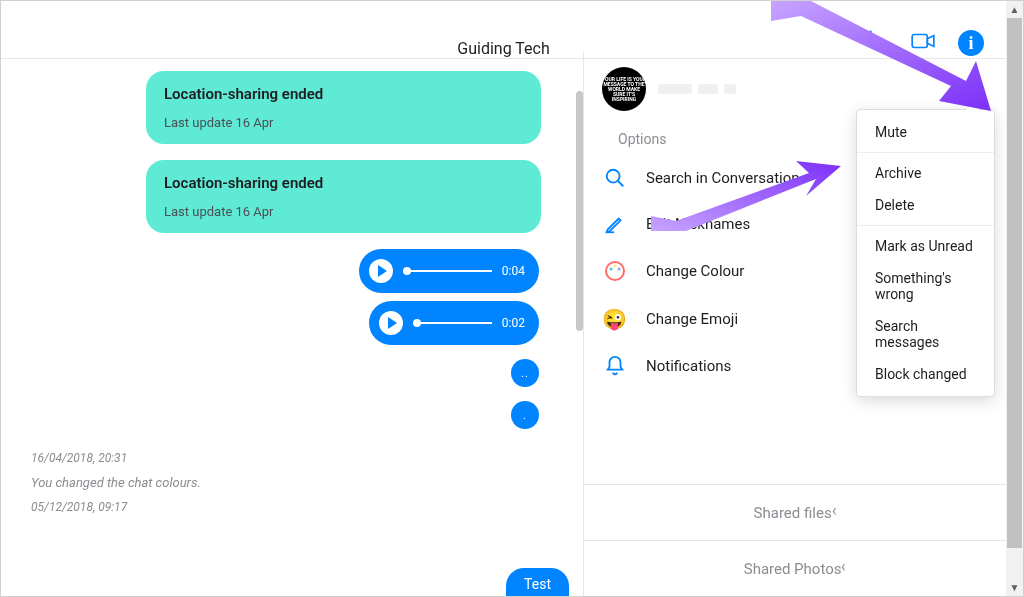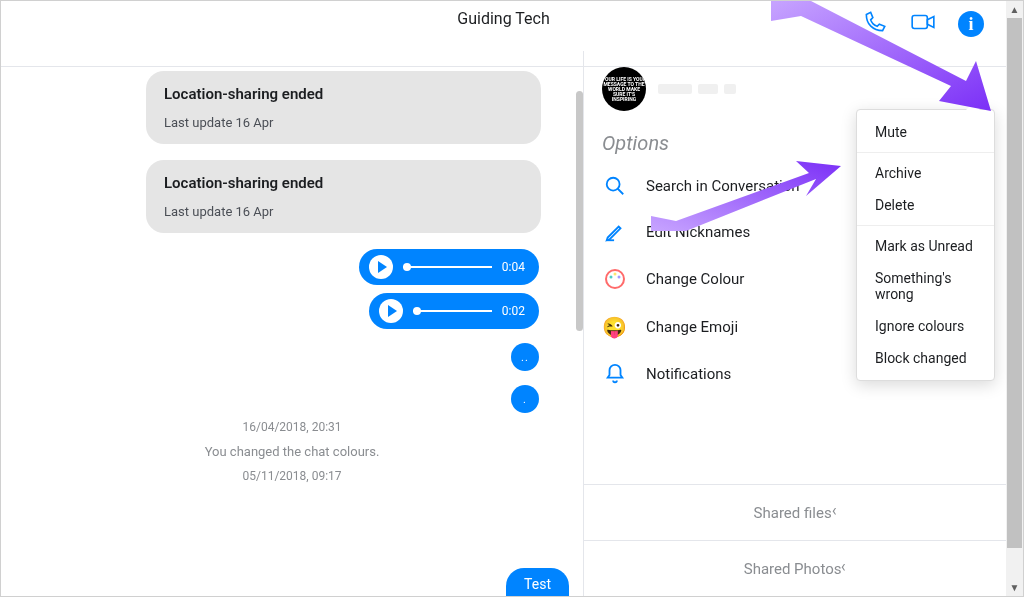--- a/index.html
+++ b/index.html
@@ -15,64 +15,64 @@
   width:1024px;height:597px;position:relative;background:#fff;overflow:hidden;
   border:1px solid #d0d0d0;
 }
 .scrollbar{
   position:absolute;right:0;top:0;bottom:0;width:17px;background:#f1f1f1;
   display:flex;flex-direction:column;align-items:center;
 }
 .scroll-arrow{width:17px;height:17px;display:flex;align-items:center;justify-content:center;color:#606060;font-size:10px;}
 .scroll-thumb{position:absolute;top:17px;width:15px;background:#c1c1c1;border-radius:0;}
 .header{
-  position:absolute;left:0;top:8px;right:17px;height:58px;border-bottom:1px solid var(--light-border);
-  display:flex;align-items:flex-start;
+  position:absolute;left:0;top:0;right:17px;height:58px;border-bottom:1px solid var(--light-border);
+  display:flex;align-items:flex-end;
 }
 .header-title{position:absolute;left:50%;transform:translateX(-50%);font-size:16px;color:var(--text);}
 .header-actions{margin-left:auto;display:flex;gap:22px;align-items:center;padding-right:22px;}
 .header-actions svg{width:26px;height:26px;}
 .info-circle{width:26px;height:26px;border-radius:50%;background:var(--fb-blue);display:flex;align-items:center;justify-content:center;color:#fff;font-weight:700;font-family:Georgia,serif;font-size:18px;}
 
 .main{position:absolute;top:50px;left:0;bottom:0;right:17px;display:flex;}
 .chat{flex:0 0 582px;position:relative;padding:20px 30px 0 30px;}
 .side{flex:1;border-left:1px solid var(--light-border);display:flex;flex-direction:column;}
 
 .sys-card{
-  background:#e5e5e5;border-radius:18px;padding:14px 18px;margin:0 0 16px 115px;width:395px;
+  background:#5eead4;border-radius:18px;padding:14px 18px;margin:0 0 16px 115px;width:395px;
 }
 .sys-card .t{font-weight:600;font-size:15px;color:var(--text);margin-bottom:12px;}
 .sys-card .s{font-size:13px;color:#4b4f56;}
 
 .audio-bubble{
-  background:var(--fb-blue);border-radius:22px;height:36px;width:180px;
+  background:var(--fb-blue);border-radius:22px;height:44px;width:180px;
   display:flex;align-items:center;padding:0 14px 0 10px;margin:8px 0 0 auto;margin-right:14px;
 }
 .play-btn{width:24px;height:24px;border-radius:50%;background:#fff;display:flex;align-items:center;justify-content:center;flex-shrink:0;}
 .play-btn::after{content:"";border-left:9px solid var(--fb-blue);border-top:6px solid transparent;border-bottom:6px solid transparent;margin-left:2px;}
 .audio-track{flex:1;height:2px;background:#fff;margin:0 10px;position:relative;}
 .audio-track::after{content:"";position:absolute;left:0;top:-3px;width:8px;height:8px;border-radius:50%;background:#fff;}
 .audio-time{color:#fff;font-size:12px;}
 
 .tiny-bubble{width:28px;height:28px;border-radius:50%;background:var(--fb-blue);margin:14px 14px 0 auto;display:flex;align-items:center;justify-content:center;color:#fff;font-size:11px;letter-spacing:1px;}
 
-.timeline{margin-top:7px;text-align:center;font-size:12px;color:var(--muted);}
+.timeline{margin-top:22px;font-size:12px;color:var(--muted);font-style:italic;}
 .timeline .sys{margin:10px 0;font-size:13px;}
 
 .test-bubble{position:absolute;right:14px;bottom:-10px;background:var(--fb-blue);color:#fff;font-size:14px;padding:8px 18px 14px;border-radius:18px 18px 0 0;}
 
 .chat-scroll{position:absolute;right:0;top:40px;width:7px;height:240px;background:#c8c8c8;border-radius:4px;}
 
 .profile-row{padding:16px 18px 8px;display:flex;align-items:center;gap:12px;}
 .avatar{width:44px;height:44px;border-radius:50%;background:#000;display:flex;align-items:center;justify-content:center;text-align:center;color:#fff;font-size:5px;line-height:1;font-weight:700;overflow:hidden;}
 .name-skel{display:flex;gap:6px;}
 .name-skel span{height:10px;background:#f0f0f0;border-radius:2px;display:inline-block;}
 .gear{margin-left:auto;color:#8a8d91;padding:4px;cursor:pointer;}
 
-.section-label{padding:12px 18px 8px;font-size:20px;color:var(--muted);font-style:italic;}
+.section-label{padding:12px 34px 8px;font-size:14px;color:var(--muted);}
 .opt{display:flex;align-items:center;gap:18px;padding:12px 18px;font-size:15px;color:var(--text);cursor:pointer;}
 .opt .ic{width:26px;display:flex;justify-content:center;}
 
 .collapse-row{display:flex;align-items:center;justify-content:center;padding:18px;border-top:1px solid var(--light-border);font-size:15px;color:var(--muted);}
 .chev{transform:rotate(180deg);font-size:16px;color:var(--muted);}
 
 
 .menu{
   position:absolute;right:28px;top:108px;width:139px;background:#fff;border:1px solid #ddd;border-radius:4px;
   box-shadow:0 4px 16px rgba(0,0,0,0.15);padding:6px 0;z-index:50;font-size:14px;color:var(--text);
@@ -137,21 +137,21 @@
         <div class="audio-track"></div>
         <div class="audio-time">0:02</div>
       </div>
 
       <div class="tiny-bubble">..</div>
       <div class="tiny-bubble">.</div>
 
       <div class="timeline">
         <div>16/04/2018, 20:31</div>
         <div class="sys">You changed the chat colours.</div>
-        <div>05/11/2018, 09:17</div>
+        <div>05/12/2018, 09:17</div>
       </div>
 
       <div class="test-bubble">Test</div>
     </div>
 
     <div class="side">
       <div class="profile-row">
         <div class="avatar">YOUR LIFE IS YOUR MESSAGE TO THE WORLD MAKE SURE IT'S INSPIRING</div>
         <div class="name-skel">
           <span style="width:34px;"></span>
@@ -224,21 +224,21 @@
   </div>
 
   <div class="menu">
     <div class="menu-item">Mute</div>
     <div class="menu-sep"></div>
     <div class="menu-item">Archive</div>
     <div class="menu-item">Delete</div>
     <div class="menu-sep"></div>
     <div class="menu-item">Mark as Unread</div>
     <div class="menu-item">Something's wrong</div>
-    <div class="menu-item">Ignore colours</div>
+    <div class="menu-item">Search messages</div>
     <div class="menu-item">Block changed</div>
   </div>
 
   <svg class="arrow" style="left:770px;top:0;width:220px;height:110px;">
     <defs>
         <linearGradient id="g1" x1="0" y1="0" x2="1" y2="1">
           <stop offset="0" stop-color="#c7a4ff"></stop>
           <stop offset="1" stop-color="#7b2ff7"></stop>
         </linearGradient>
       </defs>

